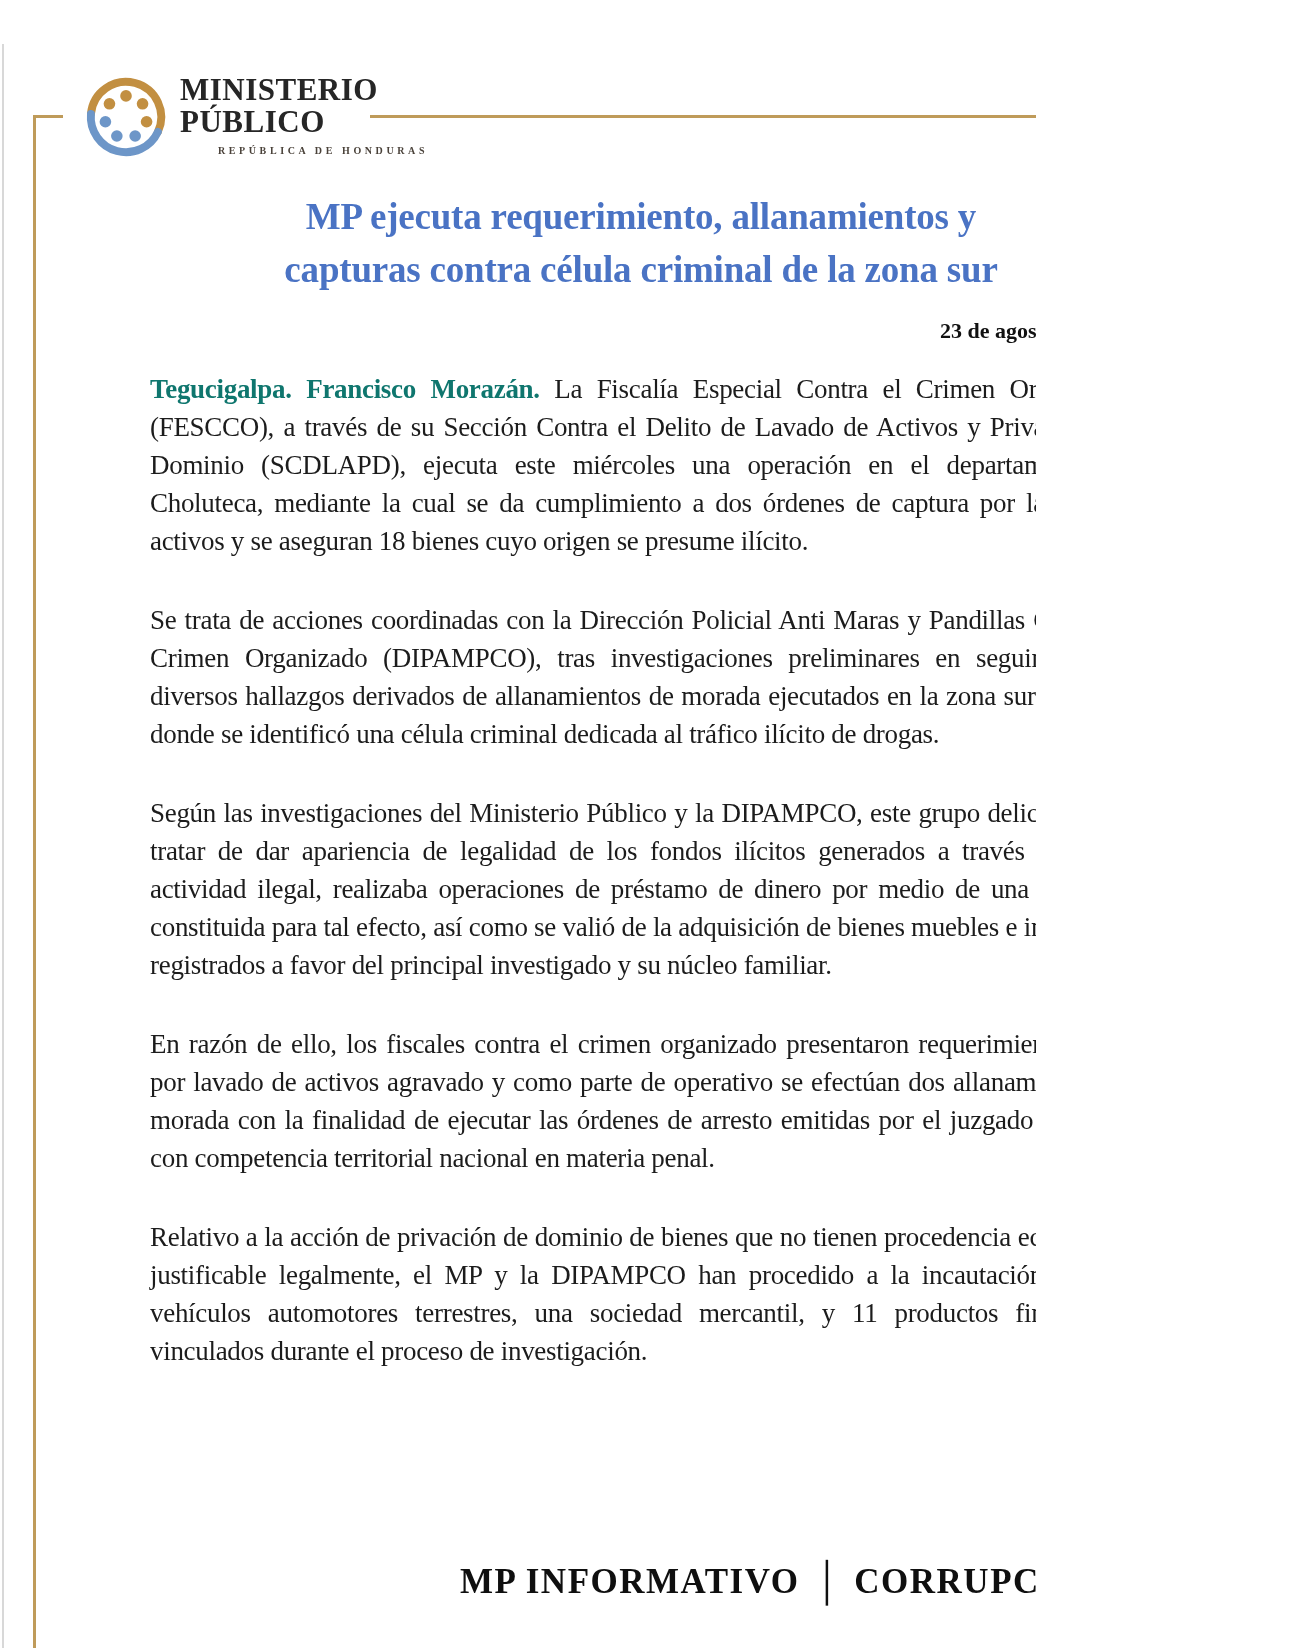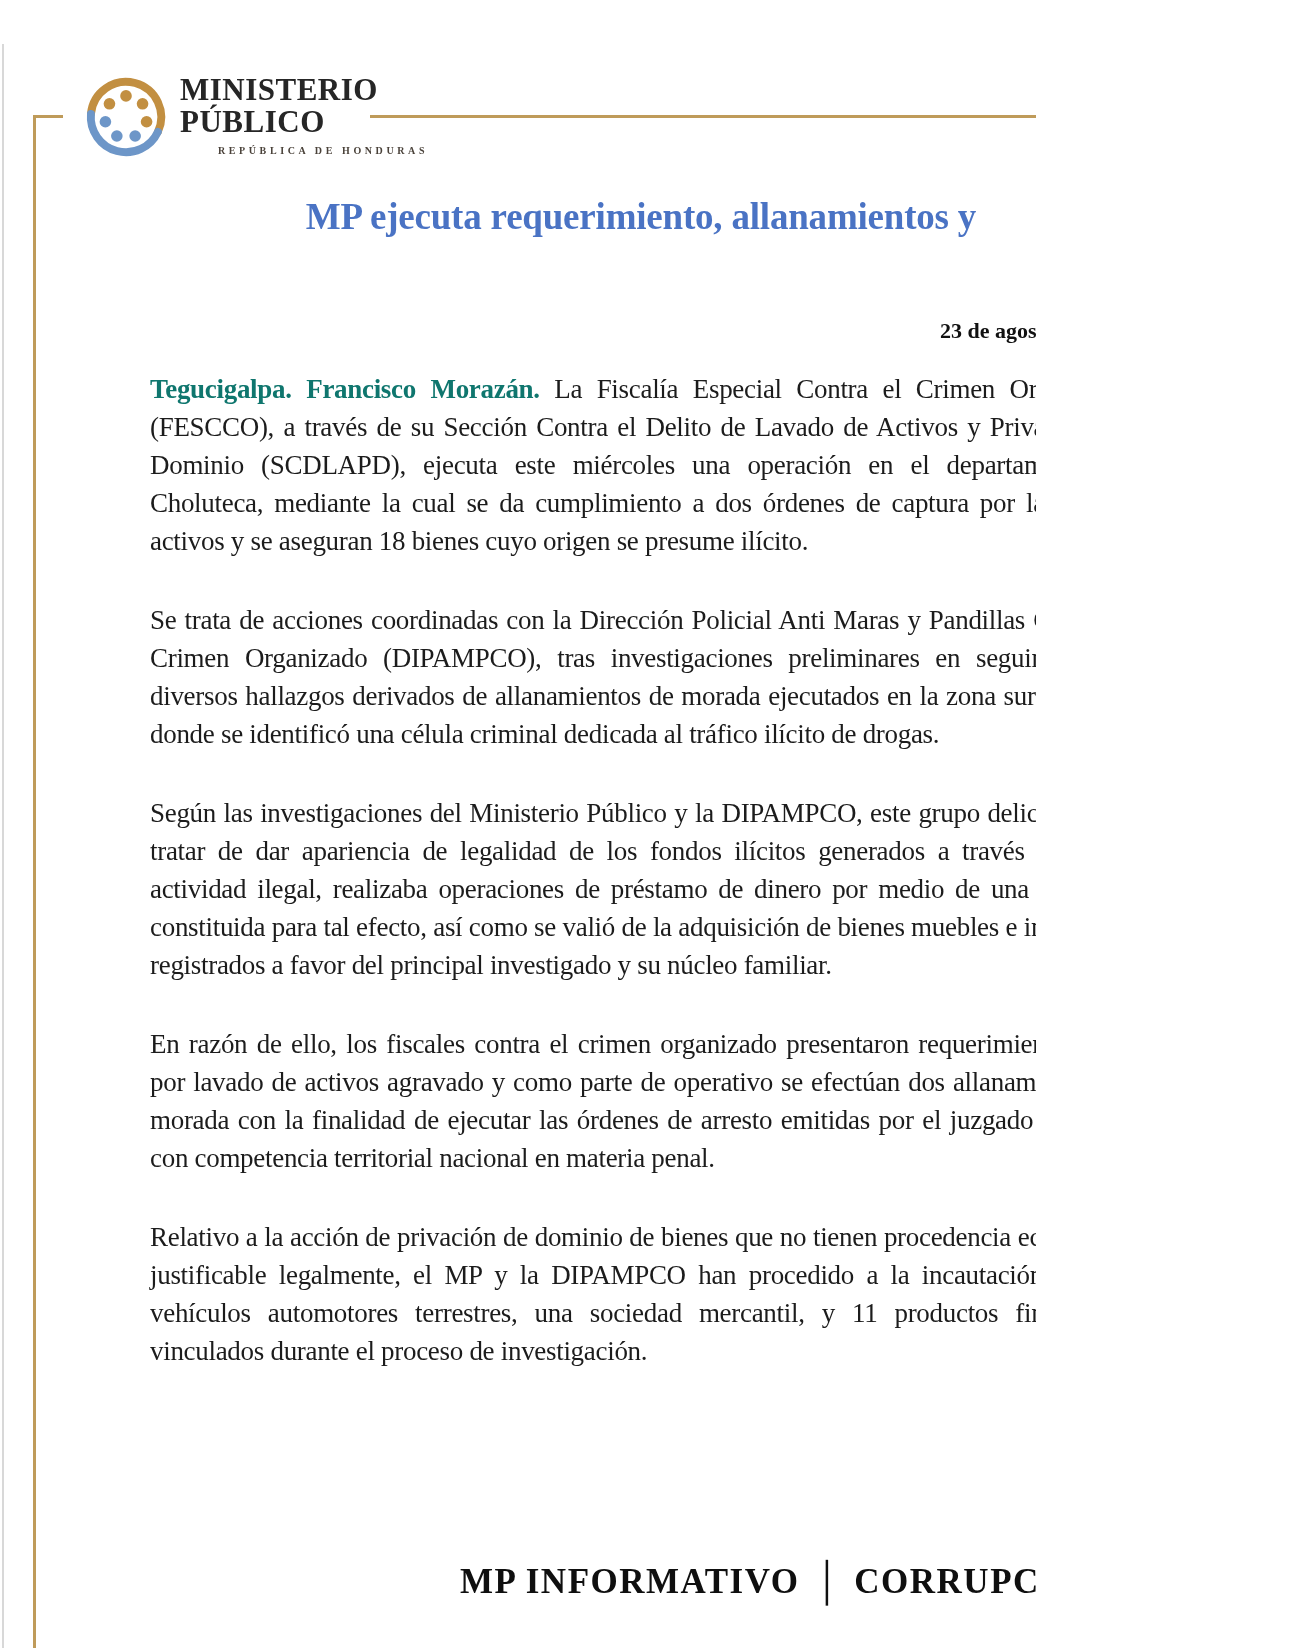--- a/index.html
+++ b/index.html
@@ -104,20 +104,21 @@
   </svg>
 
   <div class="logo-name">
     <div>MINISTERIO</div>
     <div>PÚBLICO</div>
   </div>
   <div class="logo-subtitle">REPÚBLICA DE HONDURAS</div>
 
   <h1 class="headline">
     <div>MP ejecuta requerimiento, allanamientos y</div>
+    <div>capturas contra célula criminal de la zona sur</div>
   </h1>
 
   <div class="date-line">23 de agosto de 2023</div>
 
   <div class="article-body">
     <p><strong>Tegucigalpa. Francisco Morazán.</strong><span> La Fiscalía Especial Contra el Crimen Organizado (FESCCO), a través de su Sección Contra el Delito de Lavado de Activos y Privación del Dominio (SCDLAPD), ejecuta este miércoles una operación en el departamento de Choluteca, mediante la cual se da cumplimiento a dos órdenes de captura por lavado de activos y se aseguran 18 bienes cuyo origen se presume ilícito.</span></p>
     <p>Se trata de acciones coordinadas con la Dirección Policial Anti Maras y Pandillas Contra el Crimen Organizado (DIPAMPCO), tras investigaciones preliminares en seguimiento a diversos hallazgos derivados de allanamientos de morada ejecutados en la zona sur del país, donde se identificó una célula criminal dedicada al tráfico ilícito de drogas.</p>
     <p>Según las investigaciones del Ministerio Público y la DIPAMPCO, este grupo delictivo para tratar de dar apariencia de legalidad de los fondos ilícitos generados a través de dicha actividad ilegal, realizaba operaciones de préstamo de dinero por medio de una sociedad constituida para tal efecto, así como se valió de la adquisición de bienes muebles e inmuebles registrados a favor del principal investigado y su núcleo familiar.</p>
     <p>En razón de ello, los fiscales contra el crimen organizado presentaron requerimiento fiscal por lavado de activos agravado y como parte de operativo se efectúan dos allanamientos de morada con la finalidad de ejecutar las órdenes de arresto emitidas por el juzgado de letras con competencia territorial nacional en materia penal.</p>
     <p>Relativo a la acción de privación de dominio de bienes que no tienen procedencia económica justificable legalmente, el MP y la DIPAMPCO han procedido a la incautación de seis vehículos automotores terrestres, una sociedad mercantil, y 11 productos financieros vinculados durante el proceso de investigación.</p>

